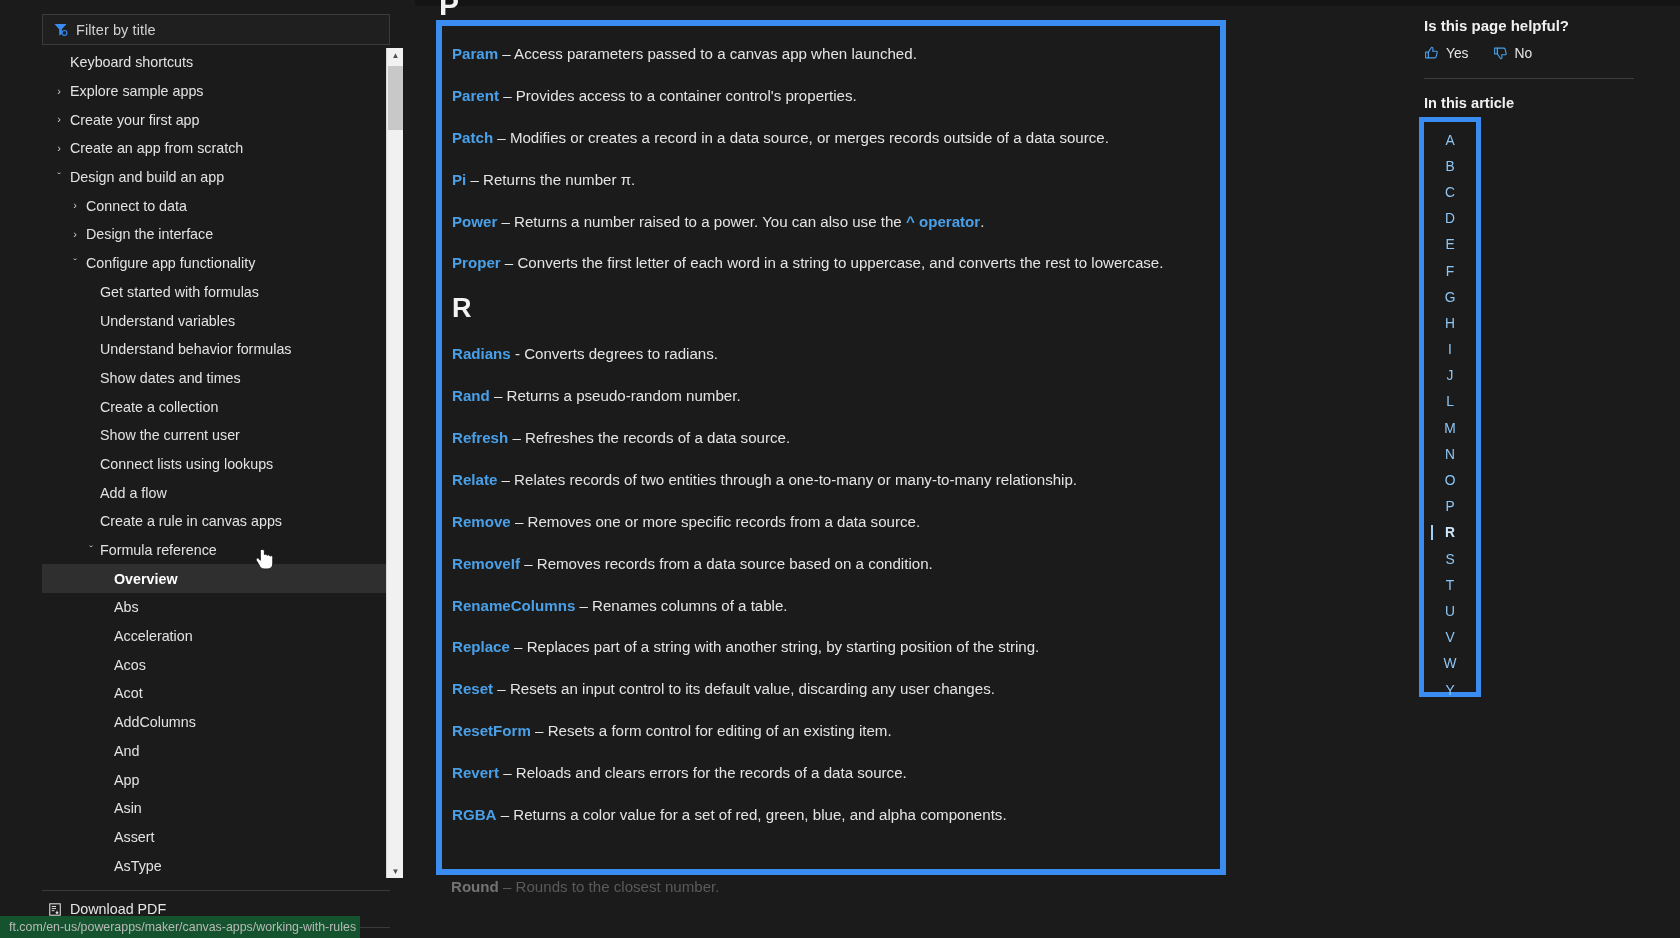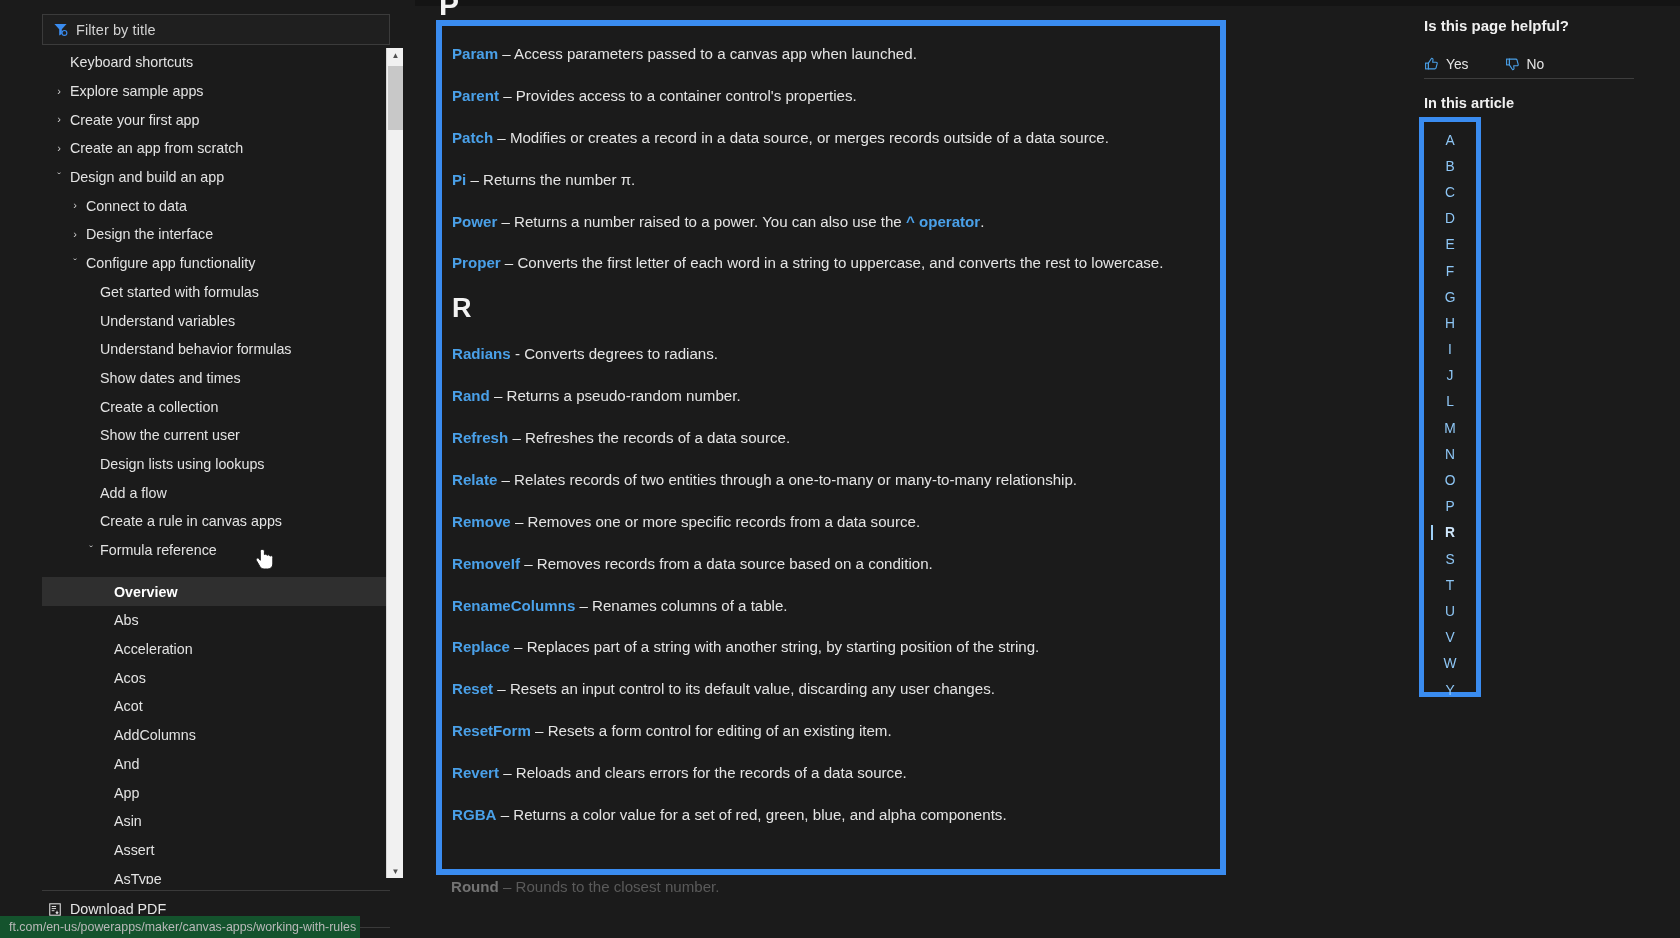--- a/index.html
+++ b/index.html
@@ -31,21 +31,21 @@
   #nav-list { position: relative; }
   .nav-item {
     position: relative; height: 28.7px; display: flex; align-items: center;
     color: #e3e3e3; font-size: 14.3px; white-space: nowrap;
   }
   .nav-item .chev {
     position: absolute; width: 14px; text-align: center;
     color: #cfcfcf; font-size: 11px; line-height: 1;
   }
   .nav-item .lbl { display: block; }
-  .nav-item.selected { background: #2f2f2f; margin-top: 13px; }
+  .nav-item.selected { background: #2f2f2f; }
   .nav-item.selected .lbl { font-weight: bold; color: #ffffff; }
 
   
   .lvl0 .lbl { margin-left: 28px; }
   .lvl0 .chev { left: 10px; }
   .lvl1 .lbl { margin-left: 44px; }
   .lvl1 .chev { left: 26px; }
   .lvl2 .lbl { margin-left: 58px; }
   .lvl2 .chev { left: 42px; }
   .lvl3 .lbl { margin-left: 72px; }
@@ -107,21 +107,21 @@
     white-space: nowrap; overflow: hidden; height: 22px;
   }
   #below-fold .fn { color: #737373; font-weight: bold; }
 
   
   #rail { position: absolute; left: 1418px; top: 0; width: 262px; height: 836px; }
   #rail-title {
     position: absolute; left: 6px; top: 17px;
     color: #f0f0f0; font-size: 15px; font-weight: bold;
   }
-  #feedback { position: absolute; left: 6px; top: 56px; display: flex; align-items: flex-end; gap: 24px; }
+  #feedback { position: absolute; left: 6px; top: 45px; display: flex; align-items: flex-end; gap: 12px; }
   #feedback .fb {
     display: flex; align-items: center; gap: 6px;
     color: #e6e6e6; font-size: 13.8px;
   }
   #feedback .fb:last-child { margin-left: 12px; }
   #feedback svg { display: block; }
   #rail-rule {
     position: absolute; left: 6px; top: 78px; width: 210px; height: 1px; background: #3e3e3e;
   }
   #in-this-article {
@@ -221,21 +221,21 @@
           <div class="nav-item lvl2">
             <span class="lbl">Show dates and times</span>
           </div>
           <div class="nav-item lvl2">
             <span class="lbl">Create a collection</span>
           </div>
           <div class="nav-item lvl2">
             <span class="lbl">Show the current user</span>
           </div>
           <div class="nav-item lvl2">
-            <span class="lbl">Design lists using lookups</span>
+            <span class="lbl">Connect lists using lookups</span>
           </div>
           <div class="nav-item lvl2">
             <span class="lbl">Add a flow</span>
           </div>
           <div class="nav-item lvl2">
             <span class="lbl">Create a rule in canvas apps</span>
           </div>
           <div class="nav-item lvl2">
             <span class="chev">ˇ</span>
             <span class="lbl">Formula reference</span>

